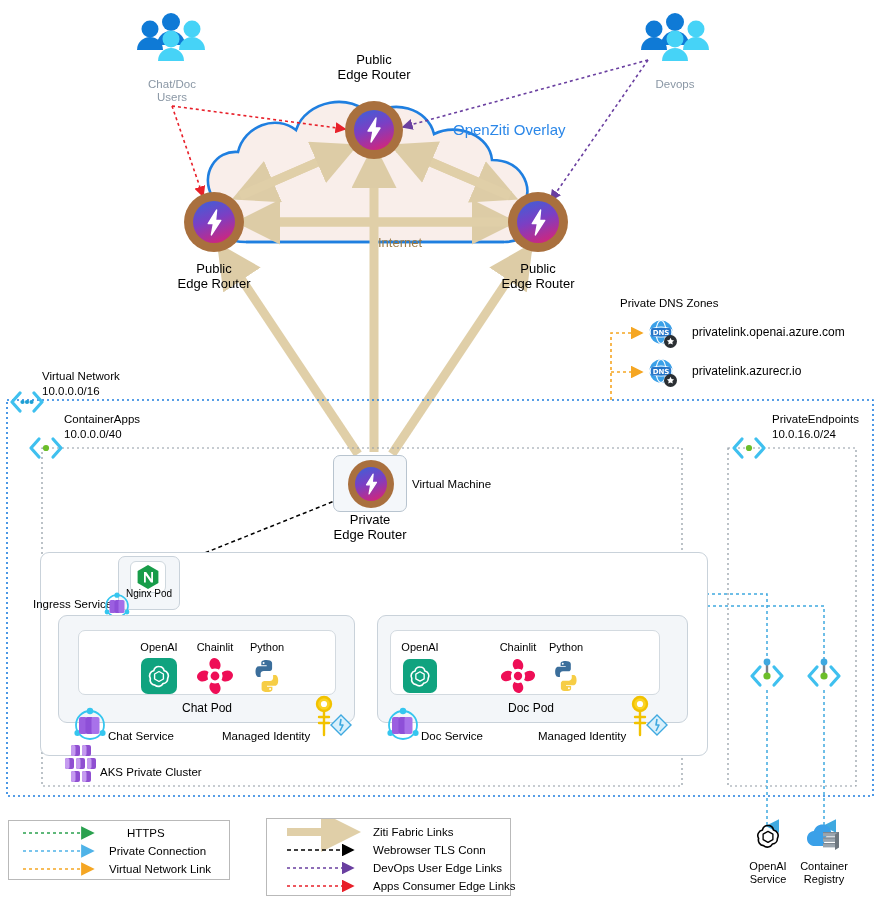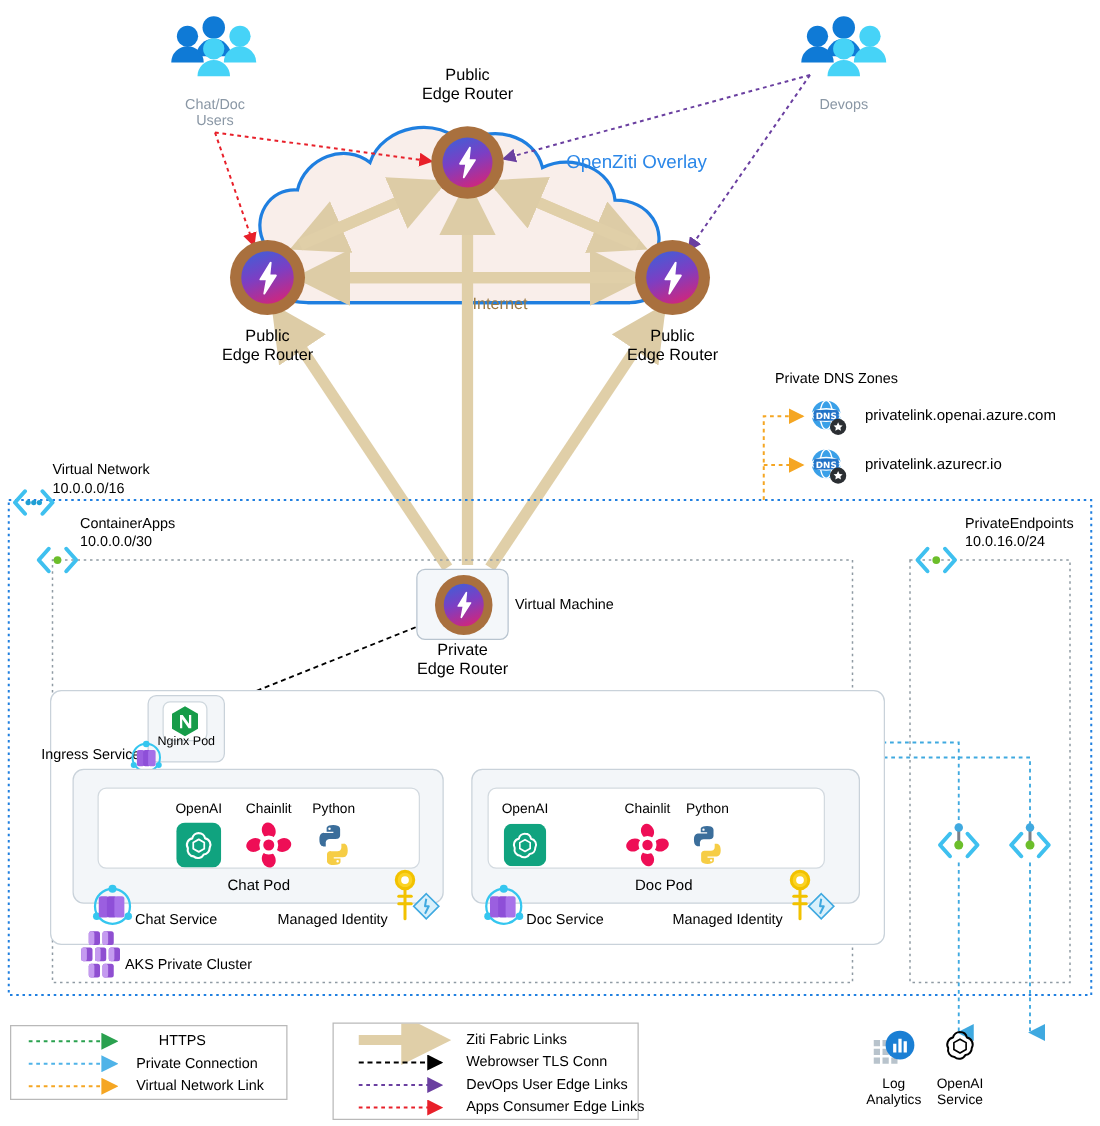--- a/index.html
+++ b/index.html
@@ -296,21 +296,21 @@
     <svg width="36" height="22" viewBox="0 0 36 22">
       <path d="M11,2 L3,11 L11,20" fill="none" stroke="#3fc0ef" stroke-width="3.2" stroke-linecap="round" stroke-linejoin="round"></path>
       <path d="M25,2 L33,11 L25,20" fill="none" stroke="#3fc0ef" stroke-width="3.2" stroke-linecap="round" stroke-linejoin="round"></path>
       <circle cx="13.5" cy="11" r="2.1" fill="#1f9fd4"></circle>
       <circle cx="18" cy="11" r="2.1" fill="#1f9fd4"></circle>
       <circle cx="22.5" cy="11" r="2.1" fill="#1f9fd4"></circle>
     </svg>
   </div>
 
   <div class="lbl" style="left:64px; top:413px; font-size:11.5px;">ContainerApps</div>
-  <div class="lbl" style="left:64px; top:428px; font-size:11.5px;">10.0.0.0/30</div>
+  <div class="lbl" style="left:64px; top:428px; font-size:11.5px;">10.0.0.0/40</div>
   <div class="node" style="left:28px; top:436px;">
     <svg width="36" height="24" viewBox="0 0 36 24">
       <path d="M11,3 L3,12 L11,21" fill="none" stroke="#3fc0ef" stroke-width="3.2" stroke-linecap="round" stroke-linejoin="round"></path>
       <path d="M25,3 L33,12 L25,21" fill="none" stroke="#3fc0ef" stroke-width="3.2" stroke-linecap="round" stroke-linejoin="round"></path>
       <circle cx="18" cy="12" r="3.1" fill="#6cbe2a"></circle>
     </svg>
   </div>
 
   <div class="lbl" style="left:772px; top:413px; font-size:11.5px;">PrivateEndpoints</div>
   <div class="lbl" style="left:772px; top:428px; font-size:11.5px;">10.0.16.0/24</div>
@@ -537,57 +537,54 @@
     </svg>
   </div>
   <div class="node" style="left:805px; top:663px;">
     <svg width="38" height="26" viewBox="0 0 38 26">
       <path d="M12,4 L4,13 L12,22" fill="none" stroke="#3fc0ef" stroke-width="3.2" stroke-linecap="round" stroke-linejoin="round"></path>
       <path d="M26,4 L34,13 L26,22" fill="none" stroke="#3fc0ef" stroke-width="3.2" stroke-linecap="round" stroke-linejoin="round"></path>
       <circle cx="19" cy="13" r="3.6" fill="#6cbe2a"></circle>
     </svg>
   </div>
 
-  <div class="svc" style="left:686px; top:822px;">
-    <div>
-      <svg width="34" height="32" viewBox="0 0 34 32">
-        <g fill="#b8c3cc">
-          <rect x="1" y="10" width="5" height="5"></rect>
-            <rect x="8" y="10" width="5" height="5"></rect>
-          <rect x="1" y="17" width="5" height="5"></rect>
-            <rect x="8" y="17" width="5" height="5"></rect>
-          <rect x="1" y="24" width="5" height="5"></rect>
-            <rect x="8" y="24" width="5" height="5"></rect>
-          <rect x="15" y="24" width="5" height="5"></rect>
-        </g>
-        <circle cx="22" cy="14" r="11.5" fill="#1a7fd4"></circle>
-        <g fill="#fff">
-          <rect x="16.5" y="13" width="2.6" height="7"></rect>
-          <rect x="20.7" y="9" width="2.6" height="11"></rect>
-          <rect x="24.9" y="11" width="2.6" height="9"></rect>
-        </g>
-      </svg>
-    </div>
-    <div class="cap">Log
-Analytics</div>
-  </div>
 
   <div class="svc" style="left:739px; top:822px;">
     <div>
       <svg width="32" height="32" viewBox="0 0 36 36">
         <g fill="none" stroke="#000" stroke-width="1.8" stroke-linejoin="round" stroke-linecap="round">
           <path d="M18,4 a6.4,6.4 0 0 1 6.2,5 M24.2,9 a6.4,6.4 0 0 1 4.4,9.4 M28.6,18.4 a6.4,6.4 0 0 1 -5.7,6.4 M22.9,24.8 a6.4,6.4 0 0 1 -9.9,1.8 M13,26.6 a6.4,6.4 0 0 1 -5.6,-8.1 M7.4,18.5 a6.4,6.4 0 0 1 4.3,-9.5 M11.7,9 a6.4,6.4 0 0 1 6.3,-5"></path>
           <path d="M18,10.5 L23.5,13.6 L23.5,19.8 L18,23 L12.5,19.8 L12.5,13.6 Z" stroke-width="1.5"></path>
         </g>
       </svg>
     </div>
     <div class="cap">OpenAI
 Service</div>
   </div>
 
+  <div class="svc" style="left:795px; top:822px;">
+    <div>
+      <svg width="36" height="32" viewBox="0 0 36 32">
+        <path d="M9,24 C4,24 1,20.5 1,16.4 C1,12.5 4,9.2 7.8,9 C9,4.8 13,2 17.4,2.5 C21.6,3 24.8,6.3 25.3,10.4 C25.3,10.4 18,12 18,24 Z" fill="#3aa0e8"></path>
+        <g fill="#9aa4ad">
+          <rect x="17" y="10" width="16" height="4.4"></rect>
+            <rect x="17" y="15.5" width="16" height="4.4"></rect>
+          <rect x="17" y="21" width="16" height="4.4"></rect>
+        </g>
+        <g fill="#7c868f">
+          <rect x="17" y="10" width="16" height="1.1"></rect>
+            <rect x="17" y="15.5" width="16" height="1.1"></rect>
+          <rect x="17" y="21" width="16" height="1.1"></rect>
+        </g>
+        <path d="M33,10 L33,25.4 L29,28 L29,12.6 Z" fill="#6d767e"></path>
+      </svg>
+    </div>
+    <div class="cap">Container
+Registry</div>
+  </div>
 
   <div class="legend" style="left:8px; top:820px; width:222px; height:60px;">
     <svg width="222" height="60" viewBox="0 0 222 60" style="position:absolute;left:0;top:0;">
       <line x1="14" y1="12" x2="84" y2="12" stroke="#2aa14f" stroke-width="1.7" stroke-dasharray="3,3" marker-end="url(#ar-green)"></line>
       <line x1="14" y1="30" x2="84" y2="30" stroke="#4fb3e8" stroke-width="1.7" stroke-dasharray="3,3" marker-end="url(#ar-blue2)"></line>
       <line x1="14" y1="48" x2="84" y2="48" stroke="#f5a623" stroke-width="1.7" stroke-dasharray="3,3" marker-end="url(#ar-orange)"></line>
       <defs>
         <marker id="ar-blue2" markerWidth="8" markerHeight="8" refX="7" refY="4" orient="auto">
           <path d="M0,0 L8,4 L0,8 z" fill="#4fb3e8"></path>
         </marker>

